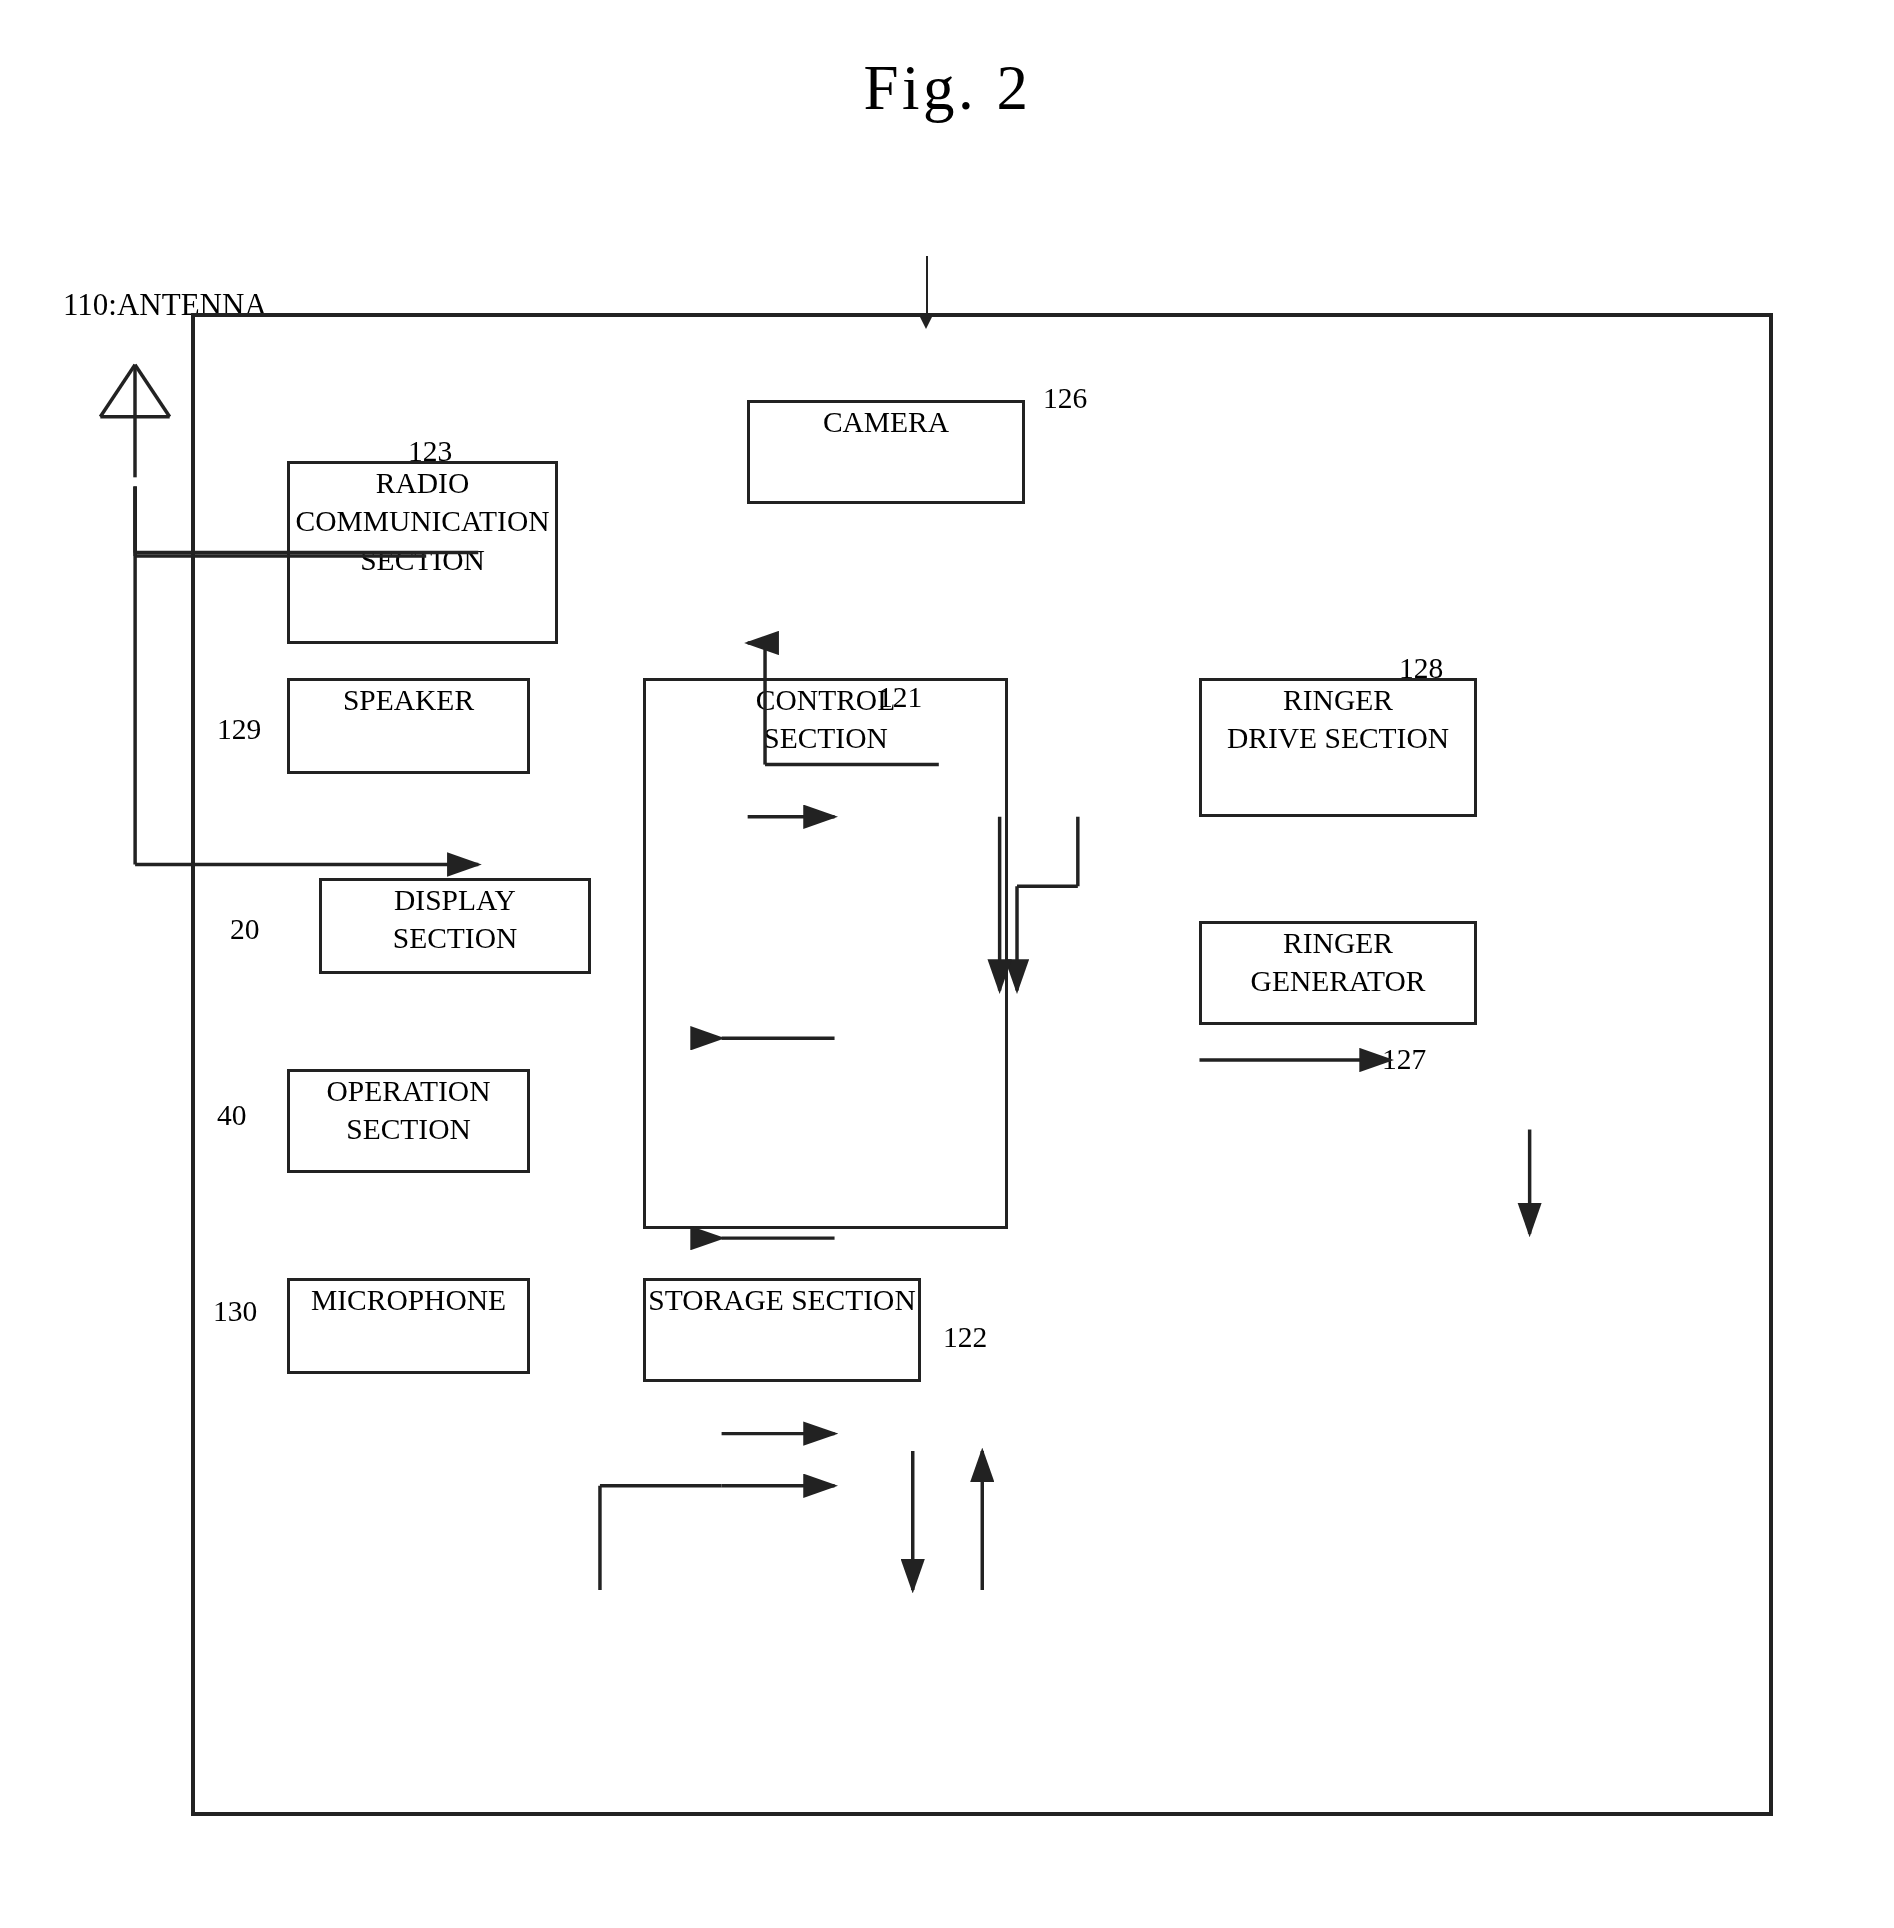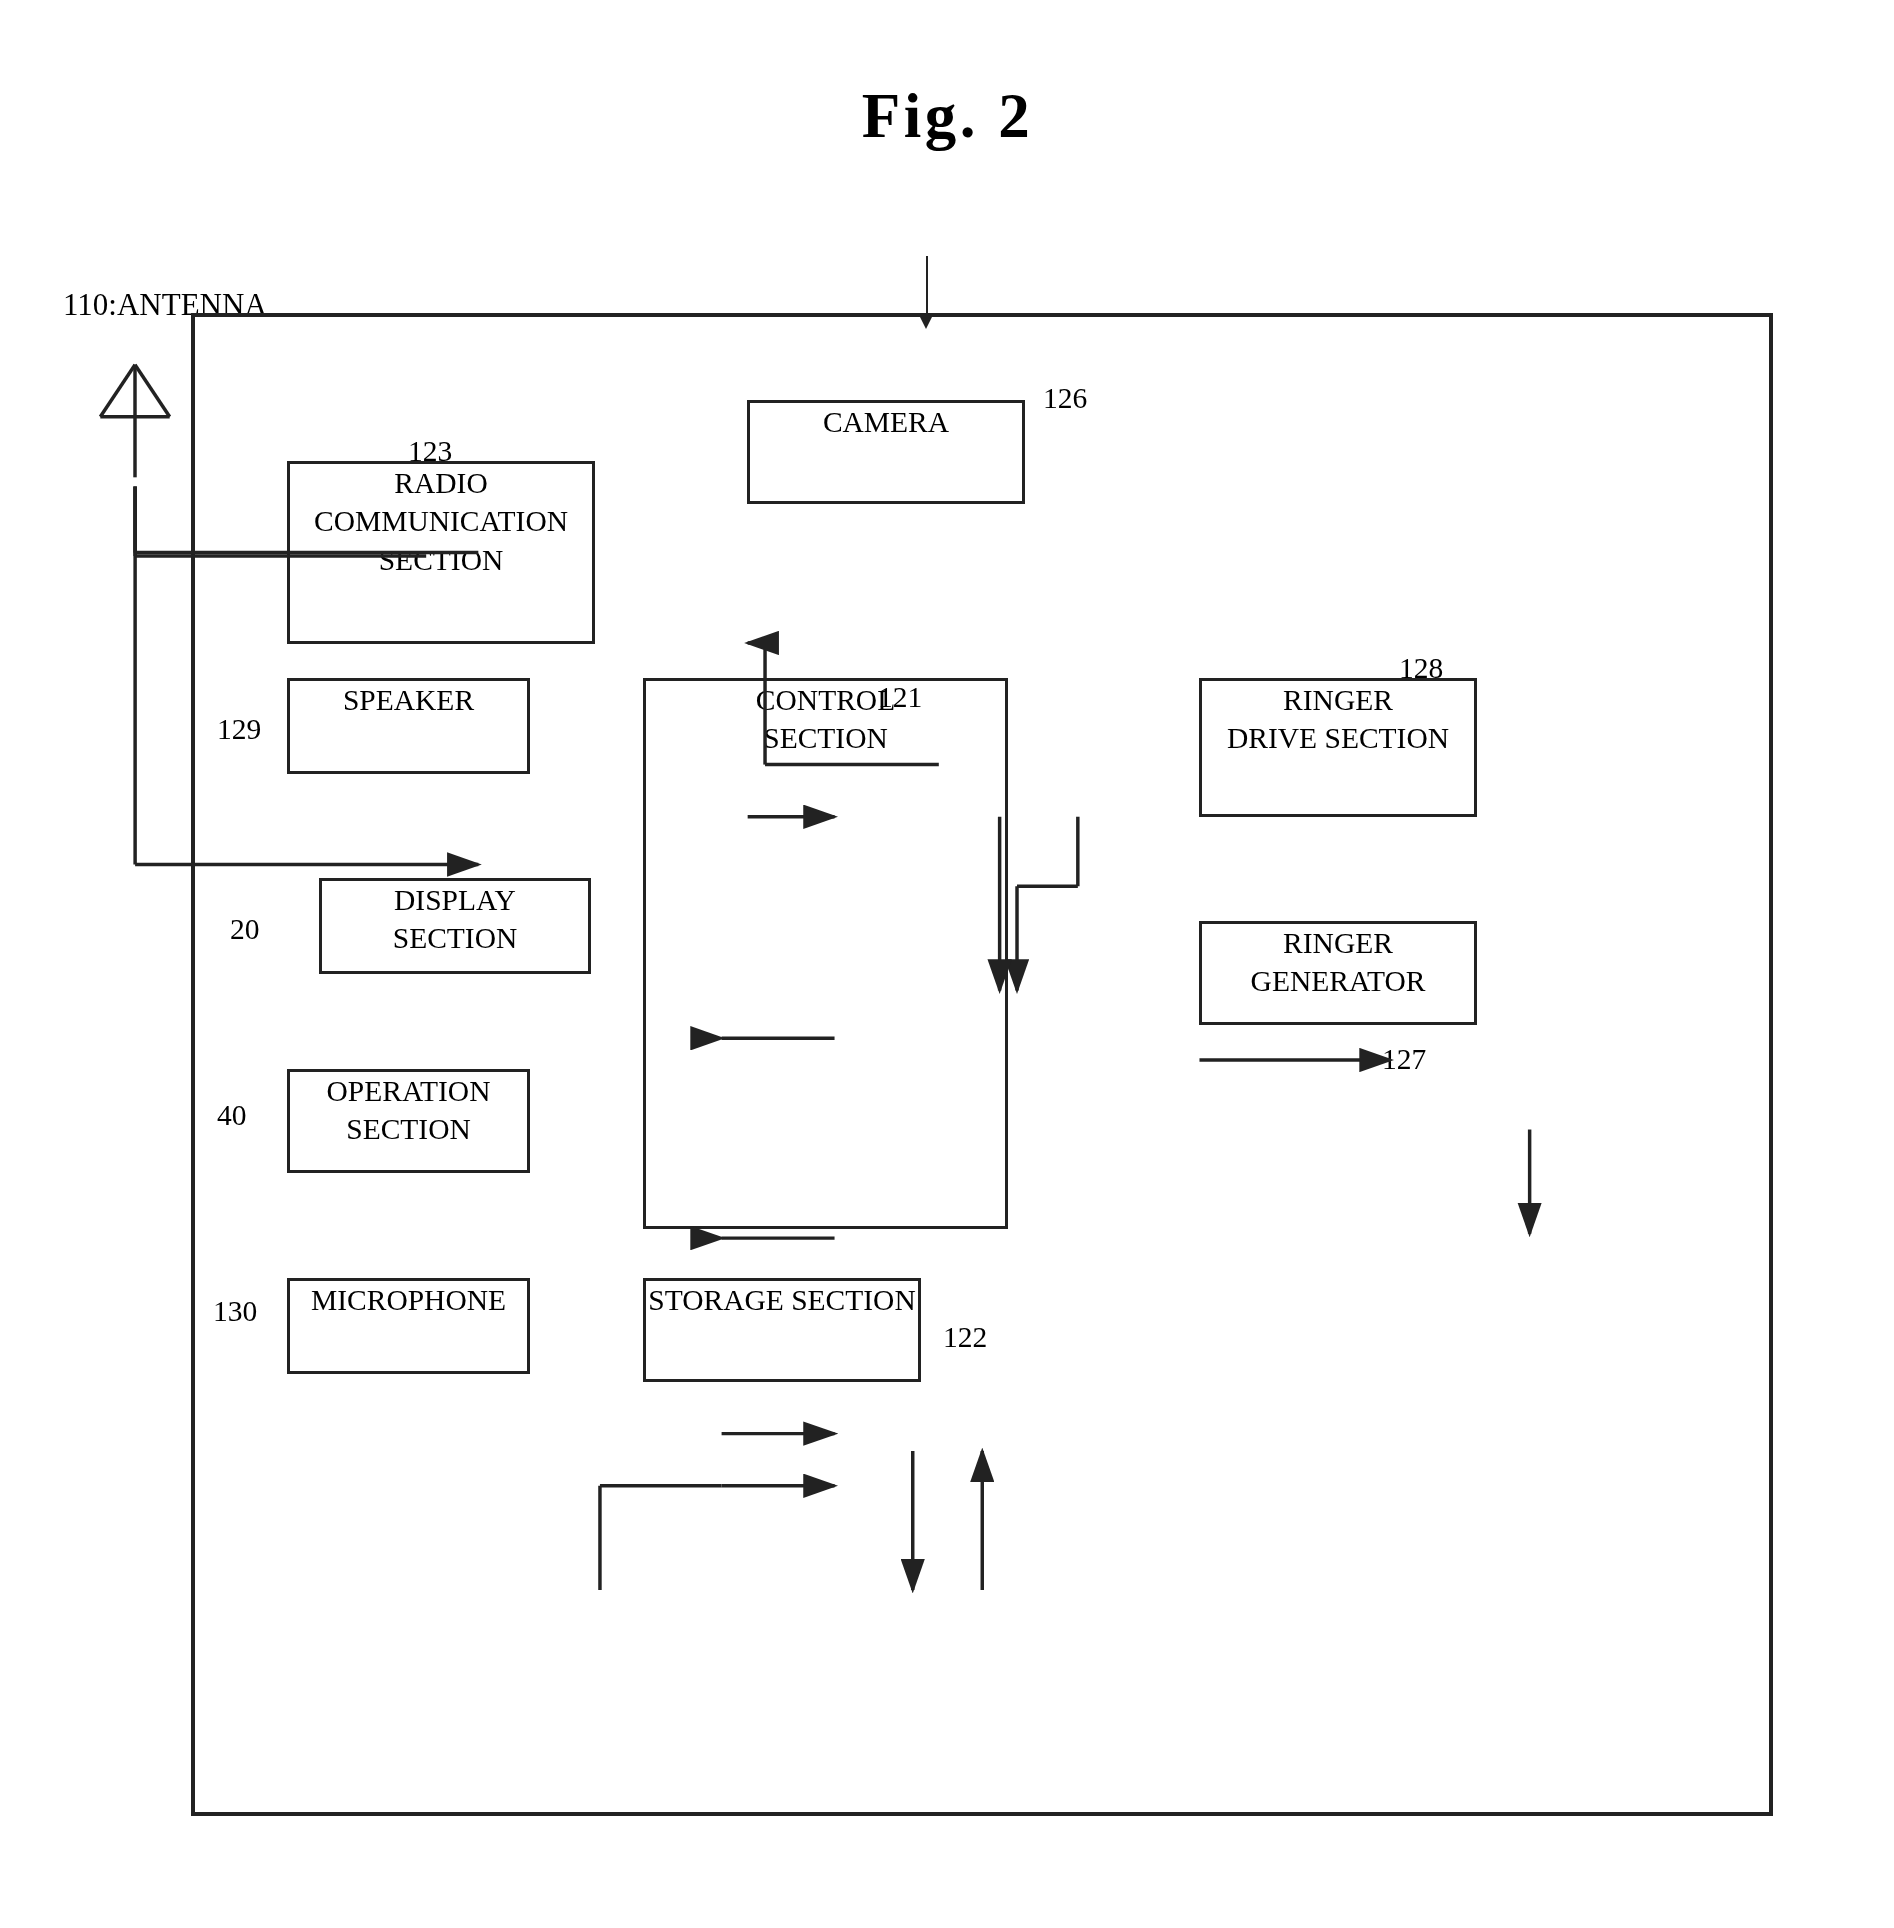--- a/index.html
+++ b/index.html
@@ -18,23 +18,22 @@
       width: 1895px;
       height: 1928px;
     }
 
     .fig-title {
       position: absolute;
       top: 52px;
       left: 50%;
       transform: translateX(-50%);
       font-size: 63px;
-      font-weight: bold;
+      font-weight: normal;
       letter-spacing: 3.5px;
-      margin-top: 28px;
     }
 
     
     .main-box {
       position: absolute;
       top: 313px;
       left: 191px;
       width: 1582px;
       height: 1503px;
       border: 4.3px solid #222;
@@ -102,21 +101,21 @@
       top: 400px;
       left: 747px;
       width: 278px;
       height: 104px;
     }
 
     
     .box-radio {
       top: 461px;
       left: 287px;
-      width: 308px;
+      width: 271px;
       height: 183px;
     }
 
     
     .box-control {
       top: 678px;
       left: 643px;
       width: 365px;
       height: 551px;
     }

